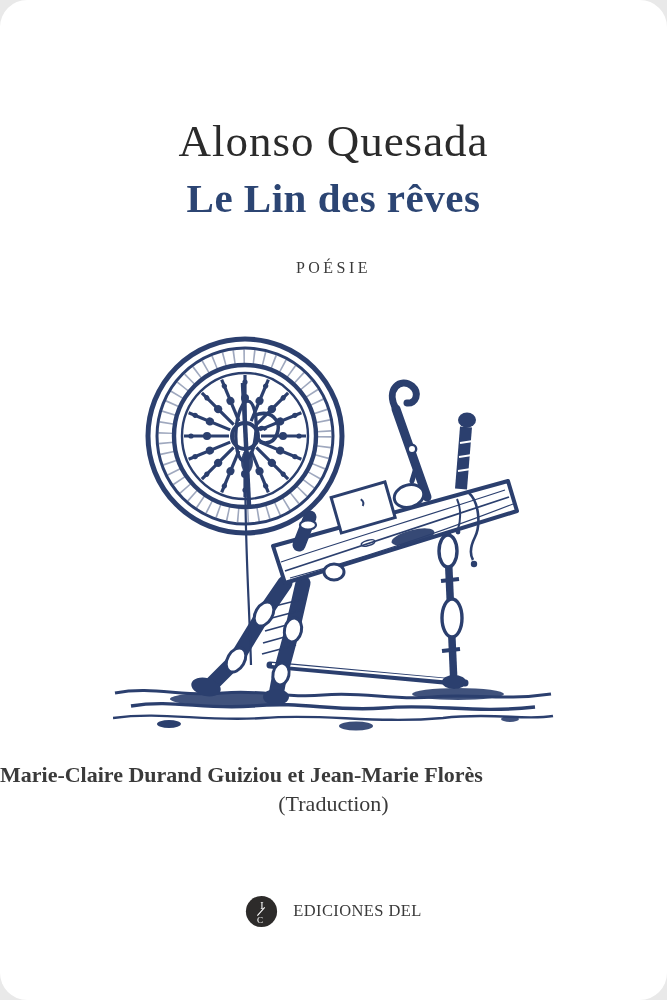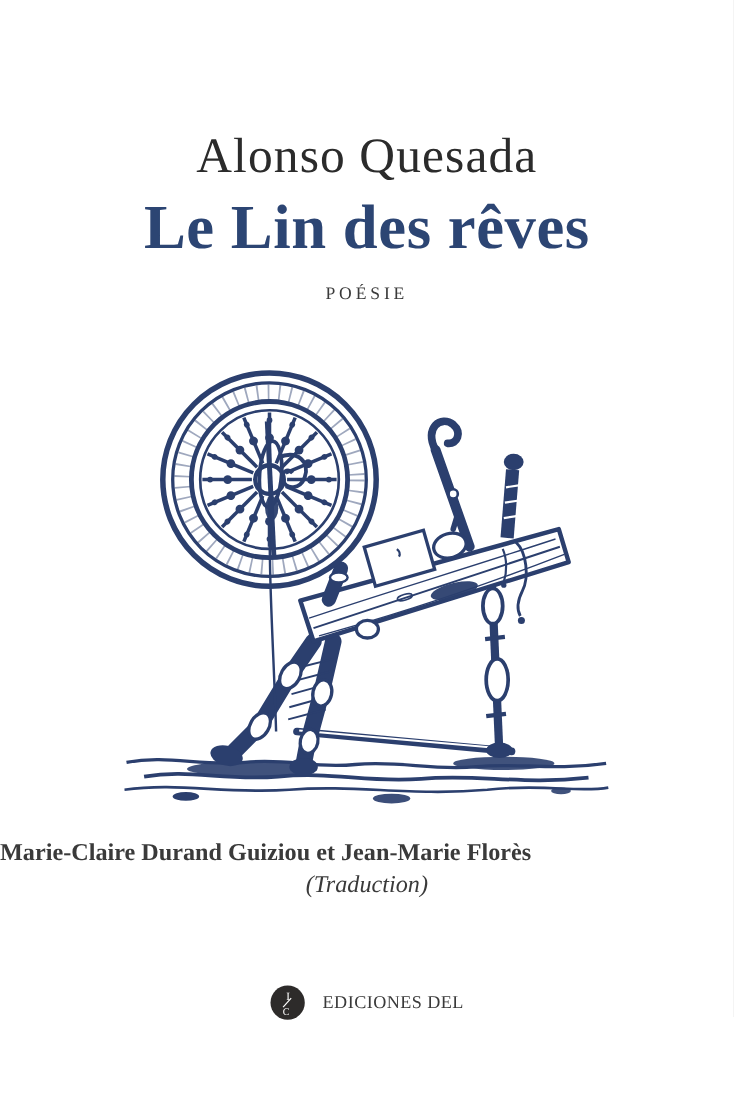--- a/index.html
+++ b/index.html
@@ -3,33 +3,34 @@
 <meta charset="utf-8">
 <style>
   html,body{margin:0;padding:0;background:#e9e9e9;}
   .page{
     position:relative;
     width:667px;height:1000px;
     margin:0 auto;
     background:#ffffff;
     font-family:"Liberation Serif","DejaVu Serif",serif;
     overflow:hidden;
+    border-radius:27px;
   }
   .author{
     position:absolute;top:116px;left:0;right:0;
     text-align:center;
     font-size:45px;line-height:1.15;
     letter-spacing:1px;
     color:var(--author_black,#2b2b2b);
   }
   .title{
     position:absolute;top:176px;left:0;right:0;
     margin:0;
     text-align:center;
-    font-size:57px;line-height:1.1;font-weight:bold;
+    font-size:41px;line-height:1.1;font-weight:bold;
     letter-spacing:0.5px;
     color:var(--title_blue,#2c4573);
   }
   .genre{
     position:absolute;top:258px;left:0;right:0;
     text-align:center;
     font-size:16px;line-height:1.2;
     letter-spacing:3.5px;
     color:var(--text_gray,#3a3a3a);
   }
@@ -41,21 +42,20 @@
   .translators{
     position:absolute;top:762px;left:0;right:0;
     font-size:22px;line-height:1.2;font-weight:bold;
     color:var(--text_gray,#3a3a3a);
   }
   .traduction{
     position:absolute;top:791px;left:0;right:0;
     text-align:center;
     font-size:22px;line-height:1.2;
     color:var(--text_gray,#3a3a3a);
-    font-style:italic;
   }
   .publisher{
     position:absolute;top:893px;left:0;right:0;
     display:flex;align-items:center;justify-content:center;
     gap:15px;height:36px;
   }
   .pub-name{
     display:flex;gap:5px;align-items:center;
     font-size:16.5px;letter-spacing:0.4px;
     color:var(--text_gray,#3a3a3a);

